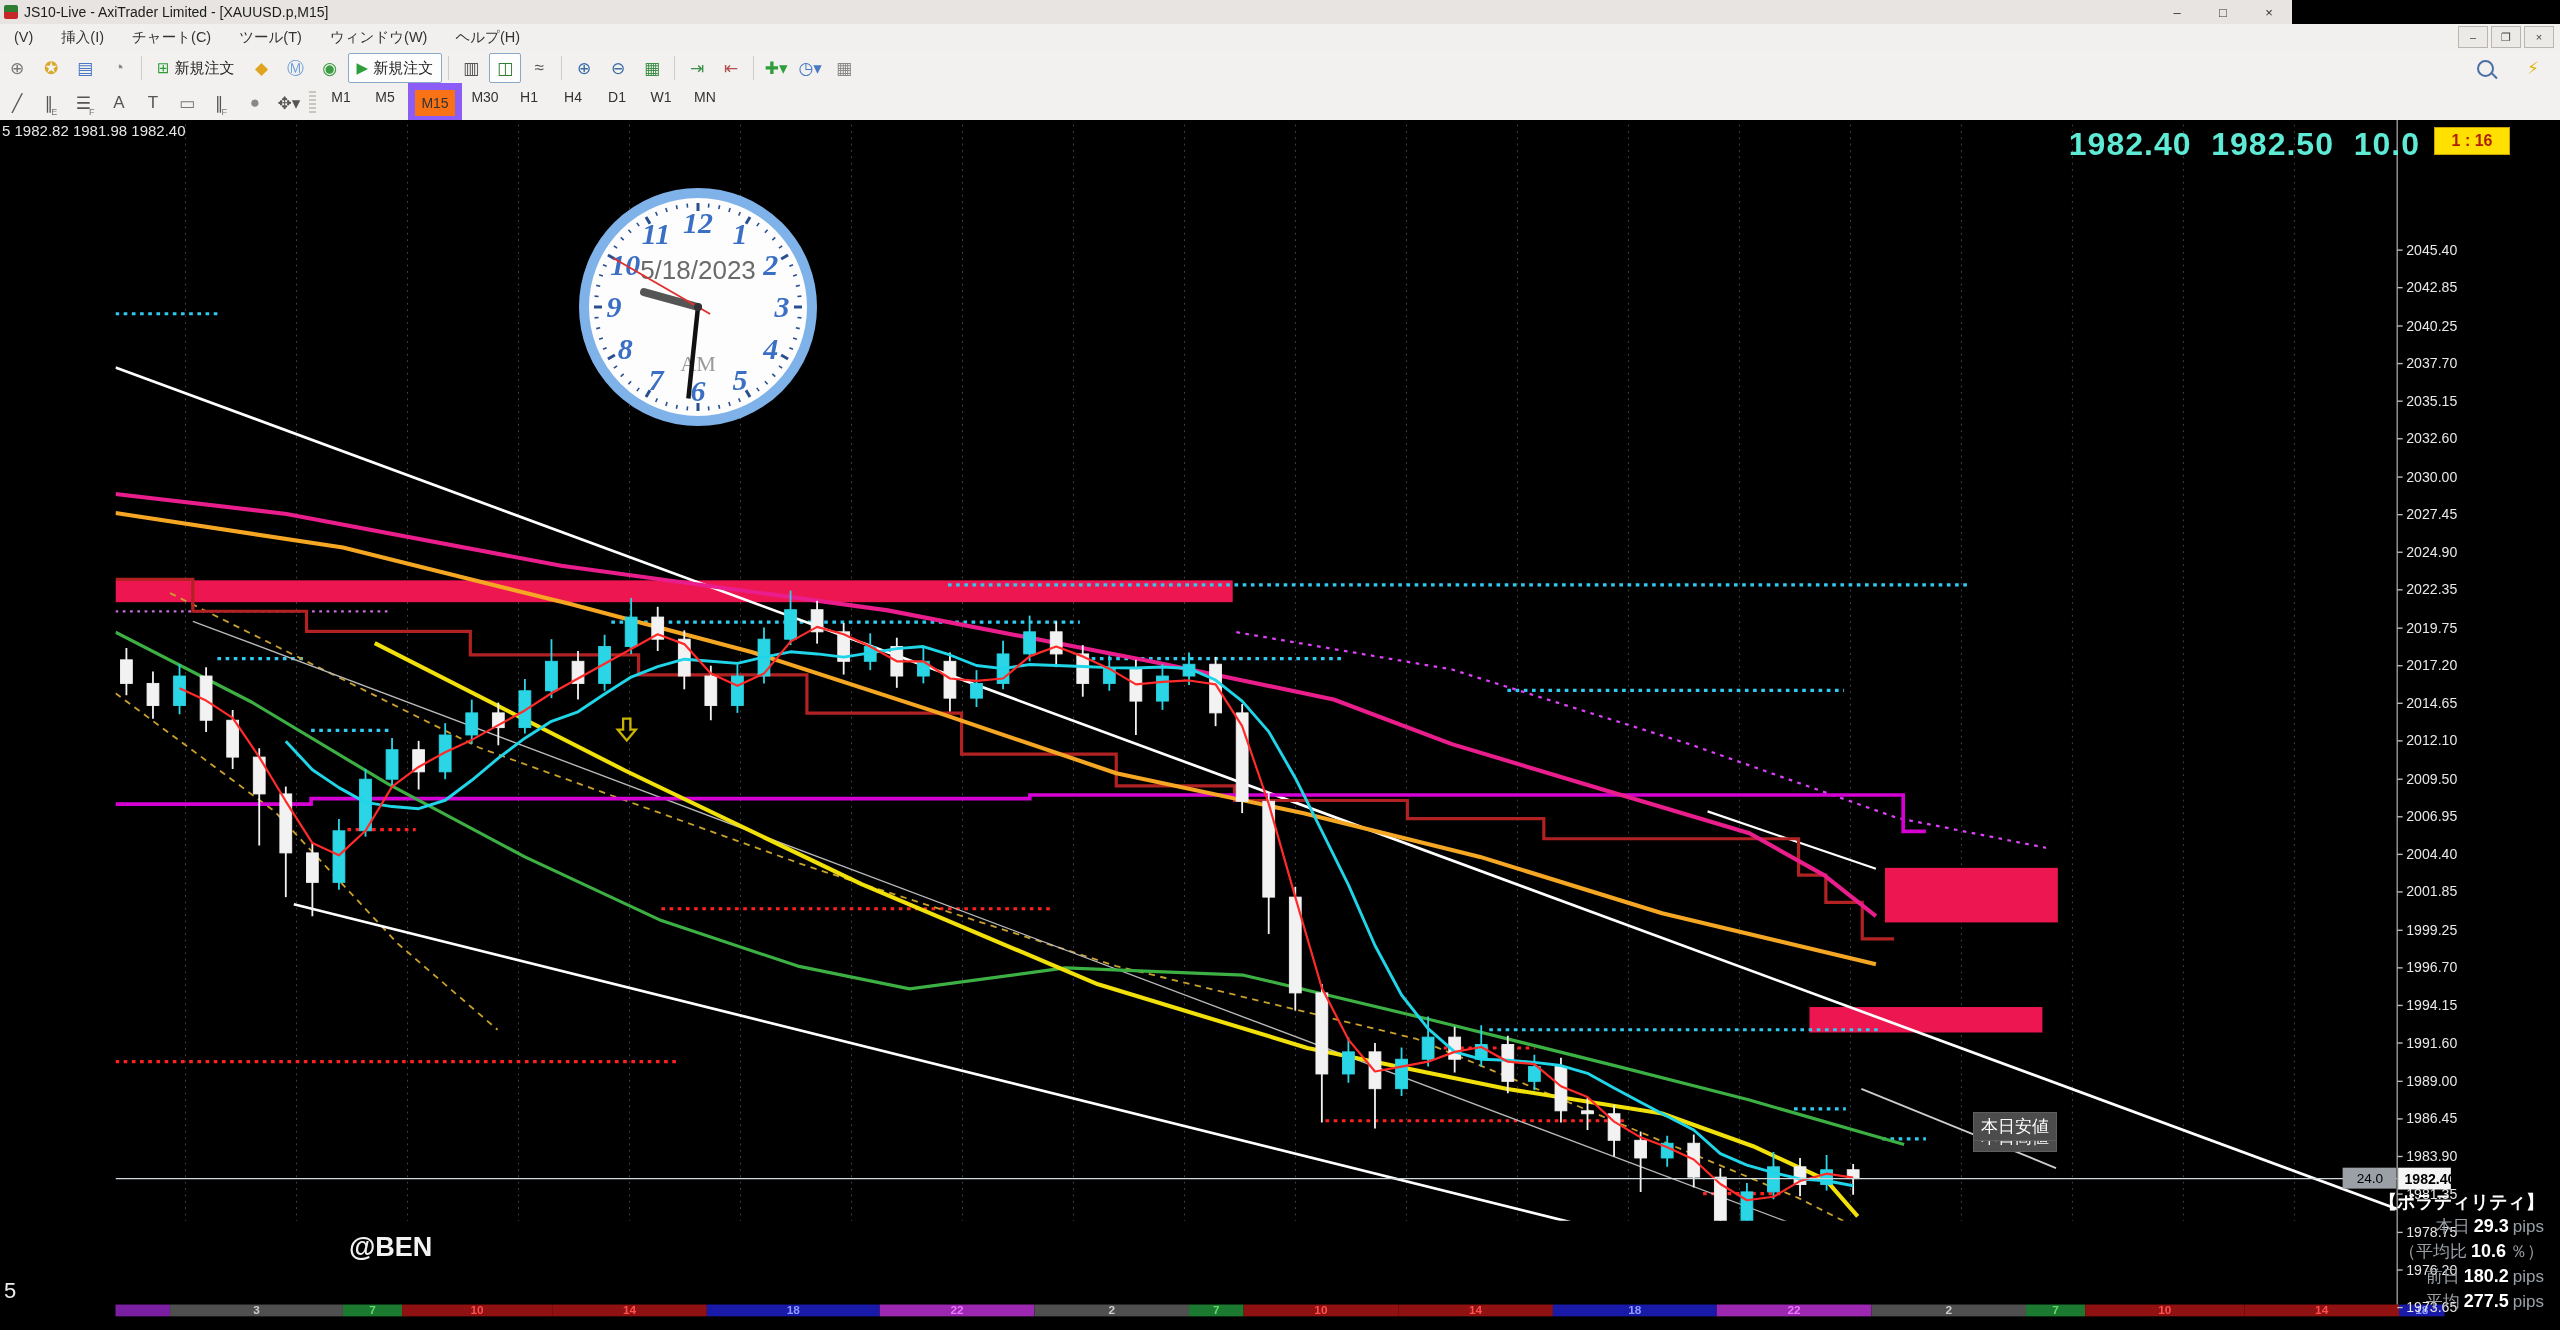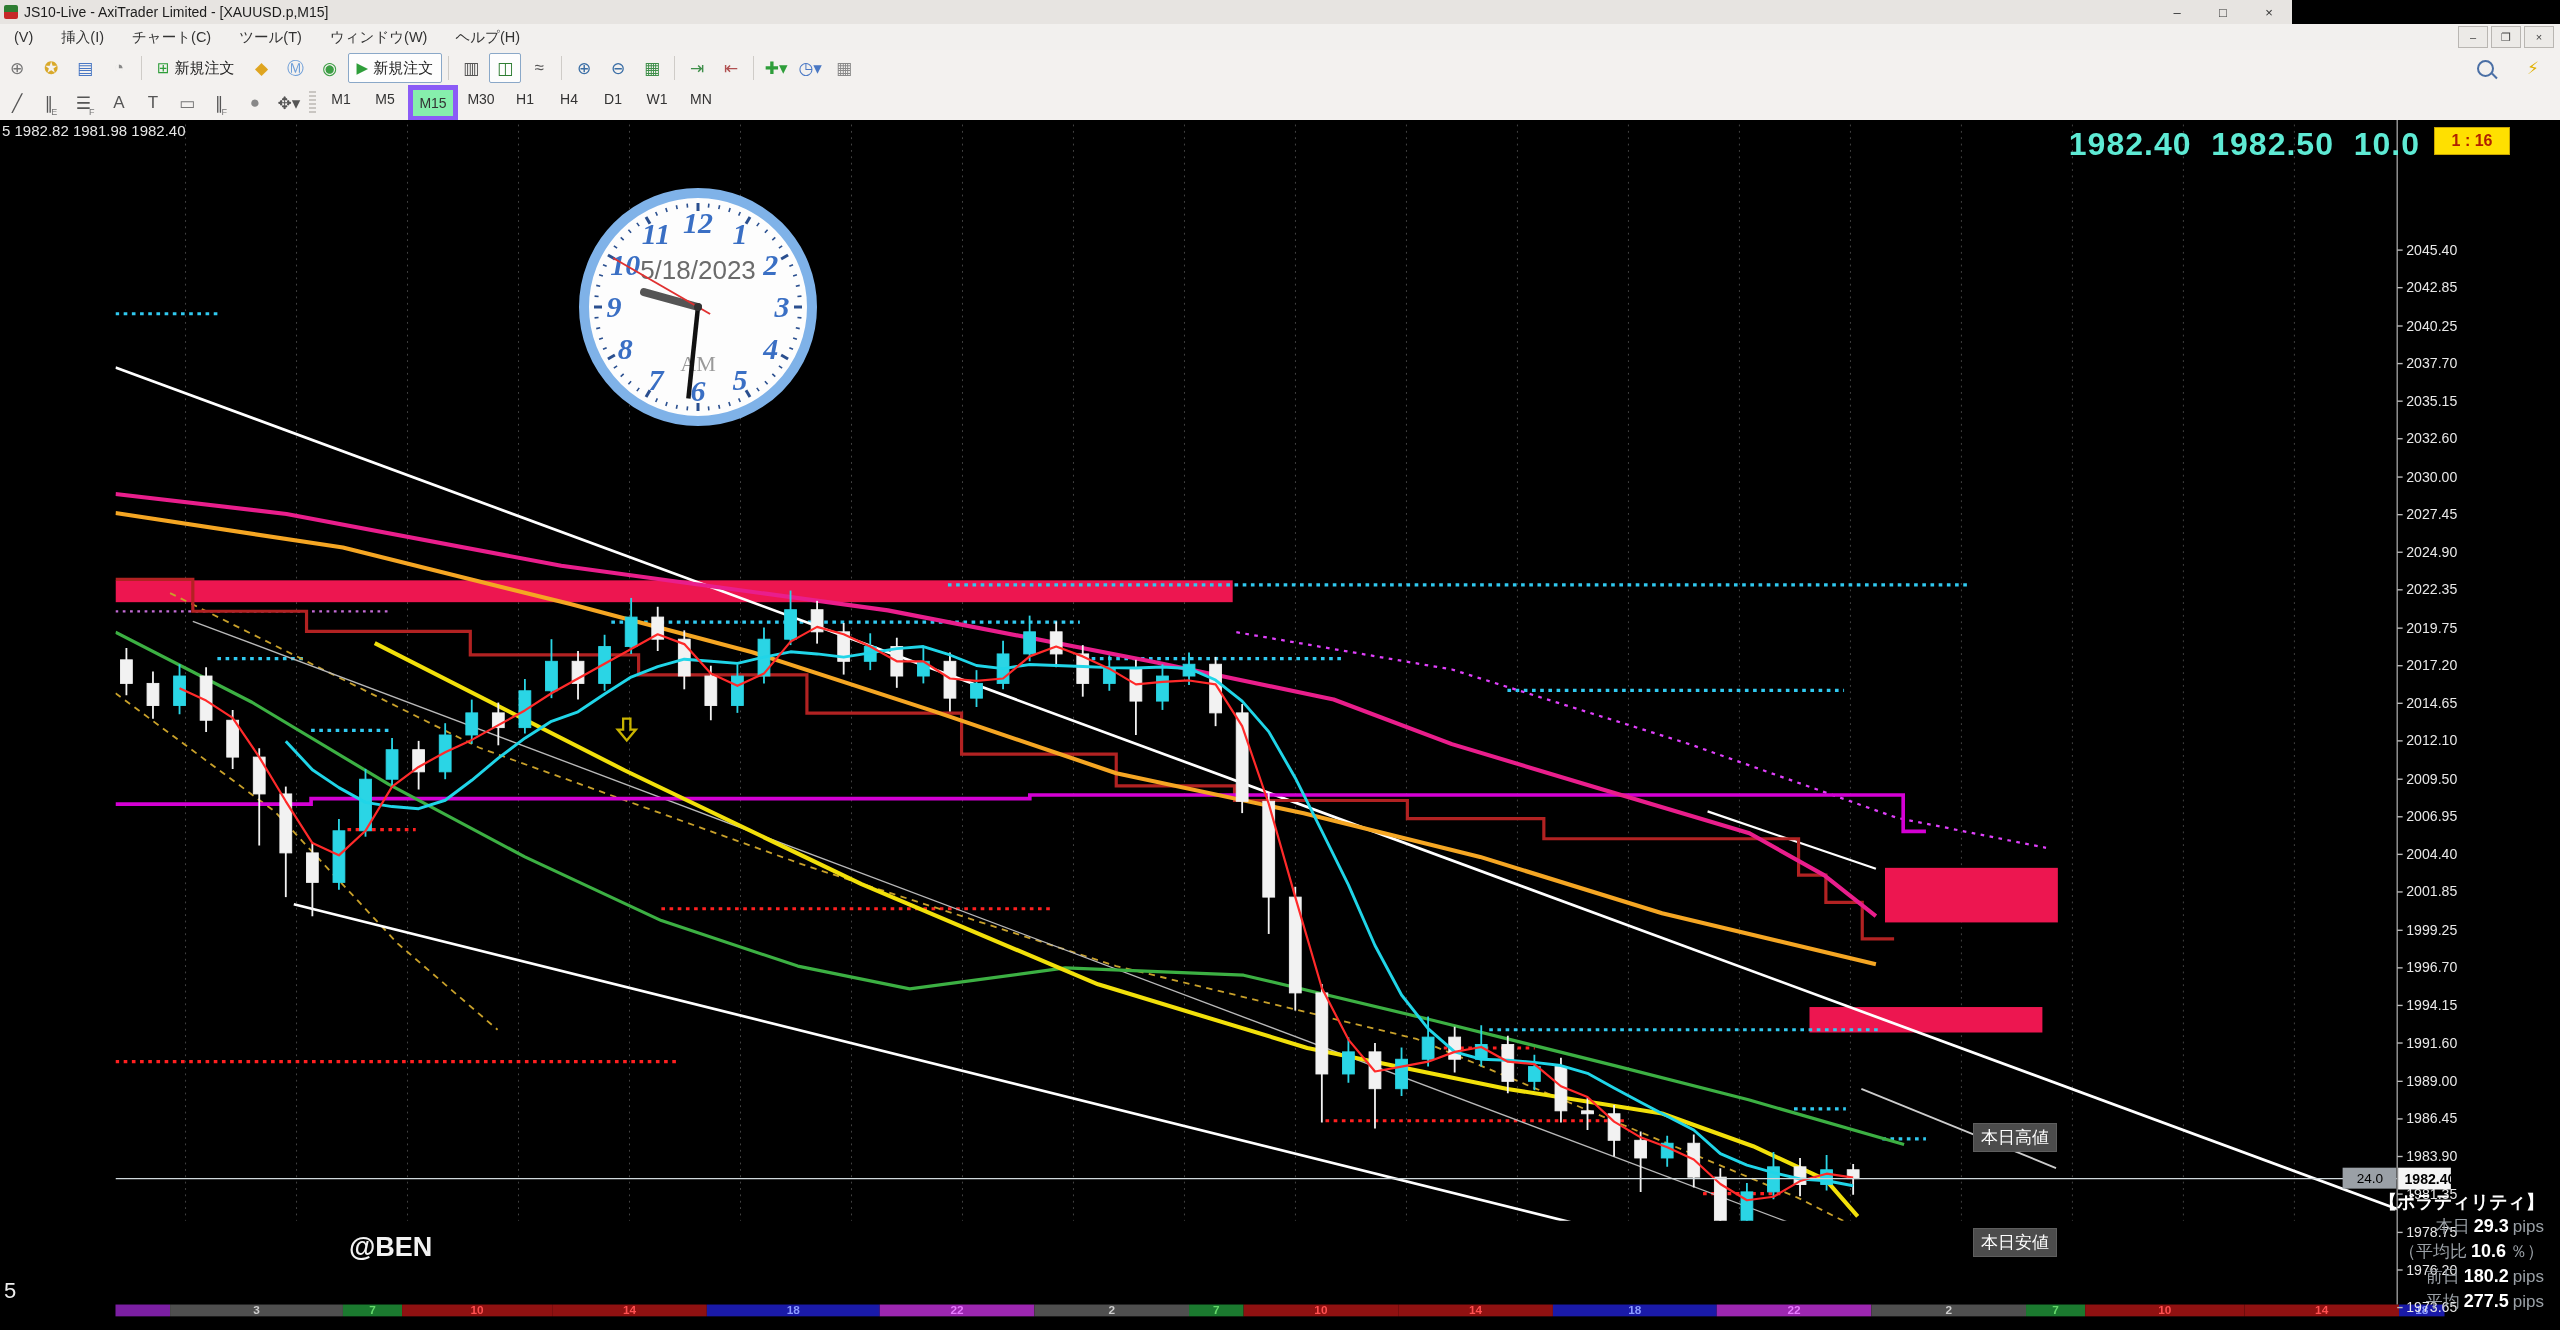--- a/index.html
+++ b/index.html
@@ -24,21 +24,21 @@
     font-size:17px;border:1px solid transparent;border-radius:2px;color:#555;}
   .tb-ico .sub{font-size:9px;align-self:flex-end;margin-left:-2px;color:#777;}
   .tb-ico.pressed{background:#fdfdfd;border:1px solid #8aa8c8;}
   .tb-label-btn{display:flex;align-items:center;gap:5px;padding:0 8px;height:28px;margin:0 1px;
     font-size:15px;color:#222;border:1px solid transparent;border-radius:2px;}
   .tb-label-btn.pressed{background:#fdfdfd;border:1px solid #8aa8c8;}
   .tb-sep{width:1px;height:24px;background:#cfccc8;margin:0 5px;}
   .tb-handle{width:7px;height:24px;margin:0 3px;background:repeating-linear-gradient(180deg,#c9c6c2 0 2px,transparent 2px 4px);}
   .tf-btn{min-width:40px;height:26px;display:flex;align-items:center;justify-content:center;
     font-size:14px;color:#333;border:1px solid transparent;margin:0 1px;}
-  .tf-btn.active{background:#86efac;border:5px solid #8b5cf6;}
+  .tf-btn.active{background:#f97316;border:7px solid #8b5cf6;}
   .magnifier{position:relative;width:13px;height:13px;border:2px solid #4a6fa5;border-radius:50%;}
   .magnifier::after{content:"";position:absolute;width:7px;height:2px;background:#4a6fa5;
     transform:rotate(45deg);right:-6px;bottom:-2px;}
   
   #chart{position:absolute;left:0;top:120px;width:2560px;height:1210px;background:#000;}
   #chart-svg{position:absolute;left:0;top:0;}
   .ohlc{position:absolute;left:2px;top:2px;font-size:15px;color:#e6e6e6;white-space:nowrap;}
   .quote{position:absolute;right:140px;top:6px;font-size:32px;font-weight:bold;color:#5eead4;
     letter-spacing:1px;white-space:nowrap;}
   .lev-badge{position:absolute;right:50px;top:7px;width:74px;height:26px;background:#ffe000;
@@ -540,21 +540,21 @@
       <text x="121" y="185" text-anchor="middle" font-size="22" fill="#9a9a9a" font-family="Liberation Serif, serif">AM</text>
       <line x1="121" y1="121" x2="67.0366946203171" y2="106.03465093961762" stroke="#555" stroke-width="8" stroke-linecap="round"></line>
       <line x1="121" y1="121" x2="111.38338137937592" y2="212.49601437388117" stroke="#111" stroke-width="4.5"></line>
       <line x1="133.12435565298213" y1="128" x2="36.12951042912502" y2="71.99999999999999" stroke="#e03131" stroke-width="2"></line>
       <circle cx="121" cy="121" r="4" fill="#333"></circle>
     </svg>
 
   <div class="watermark-2">@BEN</div>
 
   <div class="jp-tag" style="left:1973px;top:1003px">本日高値</div>
-  <div class="jp-tag" style="left:1973px;top:1108px">本日安値</div>
+  <div class="jp-tag" style="left:1973px;top:992px">本日安値</div>
 
   <div class="vol-panel">
     <div class="vol-title">【ボラティリティ】</div>
     <div id="vol-rows">
         <div class="vol-row"><span>本日</span><span class="v">29.3</span><span>pips</span></div>
         <div class="vol-row"><span>（平均比</span><span class="v">10.6</span><span>％）</span></div>
         <div class="vol-row"><span>前日</span><span class="v">180.2</span><span>pips</span></div>
         <div class="vol-row"><span>平均</span><span class="v">277.5</span><span>pips</span></div>
       </div>
   </div>

